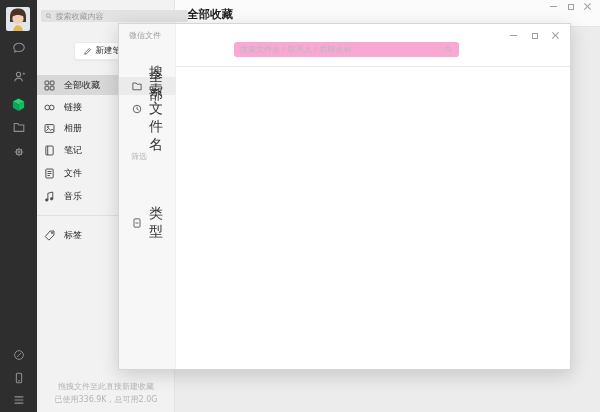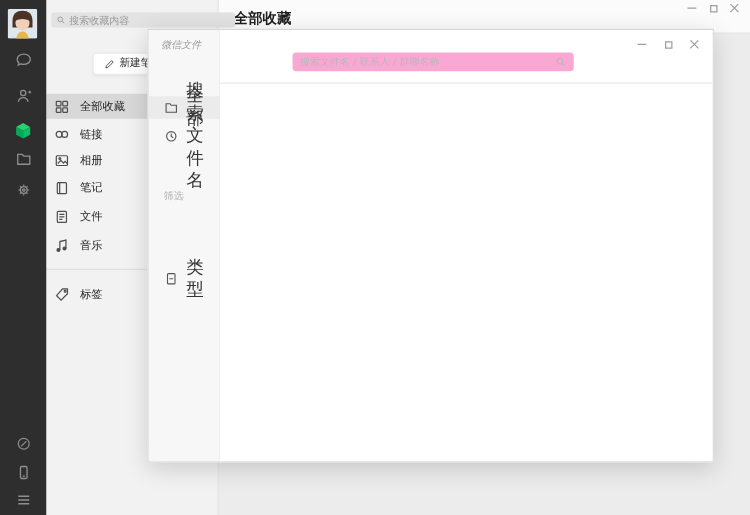--- a/index.html
+++ b/index.html
@@ -34,21 +34,21 @@
   .ic-min { width:7px; height:1.2px; background:currentColor; }
   .ic-max { width:6px; height:6px; border:1px solid currentColor; }
   .ic-close { position:relative; width:8px; height:8px; }
   .ic-close::before,.ic-close::after { content:""; position:absolute; left:-0.5px; top:3.4px; width:9px; height:1.2px; background:currentColor; }
   .ic-close::before { transform:rotate(45deg); }
   .ic-close::after { transform:rotate(-45deg); }
 
   
   .dialog { position:absolute; left:118px; top:23px; width:453px; height:347px; background:#ffffff; border:1px solid #d6d6d6; box-shadow:0 5px 18px rgba(0,0,0,.16); z-index:5; }
   .dlg-menu { position:absolute; left:0; top:0; width:57px; height:100%; background:#f7f7f7; border-right:1px solid #f0f0f0; }
-  .dlg-title { position:absolute; left:10px; top:6px; font-size:8px; color:#9b9b9b;font-style:italic; }
+  .dlg-title { position:absolute; left:10px; top:6px; font-size:8px; color:#9b9b9b; }
   .dlg-item { position:absolute; left:0; width:57px; height:18px; display:flex; align-items:center; padding-left:12px; gap:6px; font-size:14px; color:#333; cursor:pointer; }
   .dlg-item .ic { color:#555; display:flex; }
   .dlg-item.selected { background:#ebebeb; }
   .dlg-filter-label { position:absolute; left:12px; top:127px; font-size:8px; color:#b3b3b3; }
   .dlg-body { position:absolute; left:57px; top:0; right:0; bottom:0; background:#fff; }
   .dlg-header { position:absolute; left:0; top:0; right:0; height:43px; border-bottom:1px solid #e8e8e8; }
   .dlg-search { position:absolute; left:58px; top:18px; width:225px; height:15px; background:#f9a8d4; border-radius:3px; display:flex; align-items:center; padding:0 6px; color:#b8b8b8; }
   .dlg-search input { border:none; outline:none; background:transparent; flex:1; font-size:8px; color:#555; font-family:inherit; }
   .dlg-search input::placeholder { color:#b8b8b8; }
   .dlg-controls { position:absolute; top:5px; right:6px; display:flex; gap:4px; z-index:6; }
@@ -201,20 +201,24 @@
     <div class="sb-item" style="top:225px">
       <span class="ic">
         <svg width="13" height="13" viewBox="0 0 16 16" fill="none" stroke="currentColor" stroke-width="1.2">
           <path d="M8.6 2.5H13.5v4.9L7.2 13.7 2.8 9.3z"></path>
             <circle cx="11.2" cy="4.8" r="0.9"></circle>
         </svg>
       </span>
       <span>标签</span>
     </div>
 
+    <div class="storage">
+      <div>拖拽文件至此直接新建收藏</div>
+      <div>已使用336.9K，总可用2.0G</div>
+    </div>
   </div>
 
   <div class="main">
     <div class="main-header">
       <div class="main-title">全部收藏</div>
     </div>
   </div>
 
   <div class="win-controls" style="right:4px; z-index:3;">
     <div class="wc">

